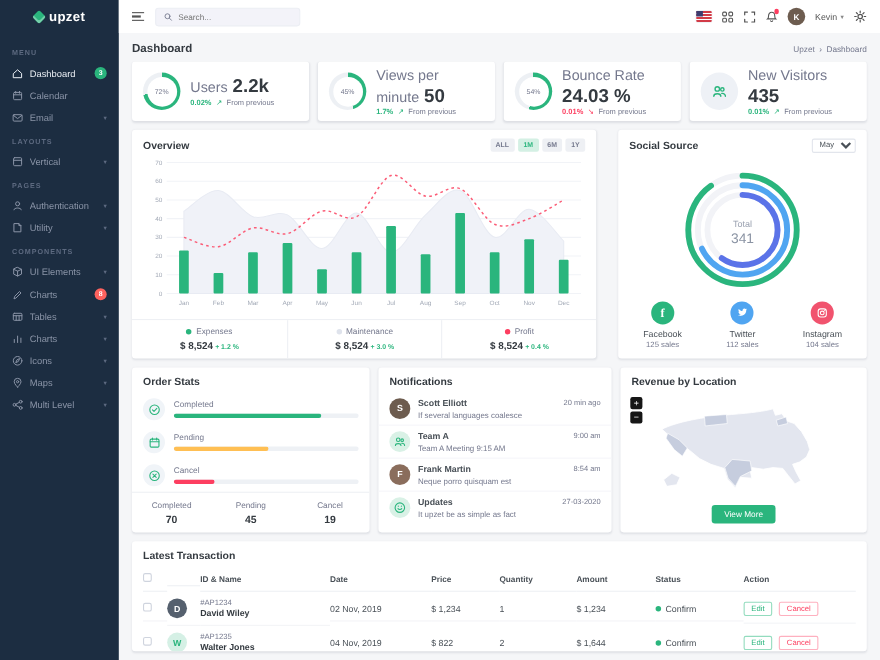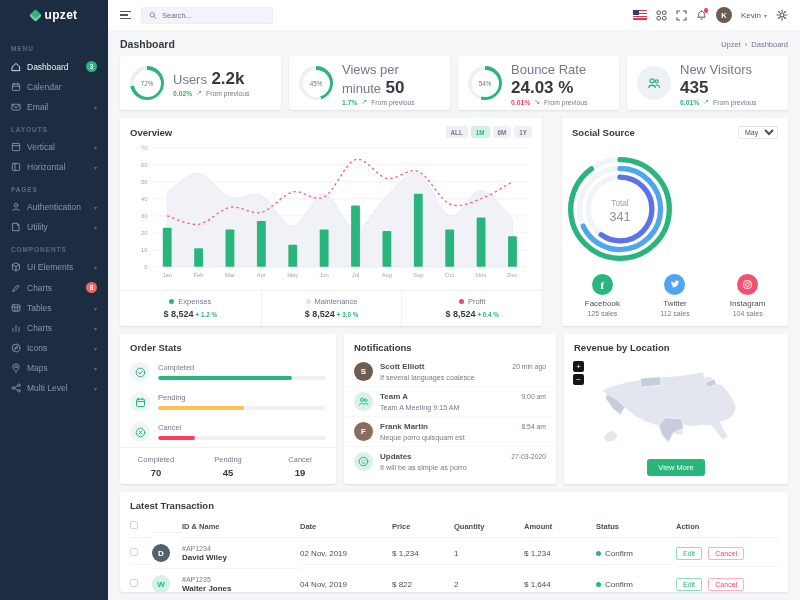--- a/index.html
+++ b/index.html
@@ -76,21 +76,21 @@
   .legend-row{display:grid;grid-template-columns:1fr 1fr 1fr;border-top:1px solid #eef0f4}
   .legend-item{padding:6px 4px 7px;text-align:center;border-left:1px solid #eef0f4}
   .legend-item:first-child{border-left:0}
   .l-name{font-size:7.5px;color:#74788d;display:flex;align-items:center;justify-content:center;gap:4px}
   .dot{width:5px;height:5px;border-radius:50%;display:inline-block}
   .l-val{font-size:9px;font-weight:bold;color:#343a40;margin-top:3px}
   .l-val small{font-size:6.3px;color:#2ab57d;font-weight:bold;margin-left:2px}
   .social-card{display:flex;flex-direction:column;overflow:hidden}
   select.period{font-size:7px;color:#495057;border:1px solid #e2e5ec;border-radius:2px;background:#fff;
        padding:1px 2px;font-family:"Liberation Sans",sans-serif}
-  .donut-wrap{display:flex;padding:2px 0 0;flex:1;align-items:center}
+  .donut-wrap{display:flex;justify-content:center;padding:2px 0 0;flex:1;align-items:center}
   .channels{display:grid;grid-template-columns:1fr 1fr 1fr;padding:2px 4px 9px;text-align:center}
   .ch-icon{width:21px;height:21px;border-radius:50%;margin:0 auto 4px;display:flex;align-items:center;
        justify-content:center;color:#fff;font-size:10px;font-weight:bold}
   .ch-name{font-size:8px;font-weight:normal;color:#495057}
   .ch-sales{font-size:7px;color:#74788d;margin-top:2px}
   
   .row3{display:grid;grid-template-columns:216px 1fr 224px;gap:8px;height:150px}
   .os-card{display:flex;flex-direction:column;overflow:hidden}
   .os-rows{flex:1}
   .os-row{display:flex;gap:8px;align-items:flex-start;padding:5px 10px}
@@ -173,28 +173,20 @@
           <span class="lbl">Email</span>
           <span class="chev">▾</span>
         </div>
         <div class="nav-section">Layouts</div>
         <div class="nav-item">
           <svg width="10" height="10" viewBox="0 0 11 11" fill="none" stroke="currentColor" stroke-width="1" stroke-linecap="round" stroke-linejoin="round">
             <rect x="1.5" y="1.5" width="8" height="8" rx="1"></rect>
             <line x1="1.5" y1="4.1" x2="9.5" y2="4.1"></line>
           </svg>
           <span class="lbl">Vertical</span>
-          <span class="chev">▾</span>
-        </div>
-        <div class="nav-item">
-          <svg width="10" height="10" viewBox="0 0 11 11" fill="none" stroke="currentColor" stroke-width="1" stroke-linecap="round" stroke-linejoin="round">
-            <rect x="1.5" y="1.5" width="8" height="8" rx="1"></rect>
-            <line x1="4.4" y1="1.5" x2="4.4" y2="9.5"></line>
-          </svg>
-          <span class="lbl">Horizontal</span>
           <span class="chev">▾</span>
         </div>
         <div class="nav-section">Pages</div>
         <div class="nav-item">
           <svg width="10" height="10" viewBox="0 0 11 11" fill="none" stroke="currentColor" stroke-width="1" stroke-linecap="round" stroke-linejoin="round">
             <circle cx="5.5" cy="3.6" r="2"></circle>
             <path d="M1.8,9.6 C1.8,7.1 9.2,7.1 9.2,9.6"></path>
           </svg>
           <span class="lbl">Authentication</span>
           <span class="chev">▾</span>
@@ -635,21 +627,21 @@
                 <span class="n-av tint">
                   <svg width="11" height="11" viewBox="0 0 11 11" fill="none" stroke="currentColor" stroke-width="1" stroke-linecap="round" stroke-linejoin="round">
                     <circle cx="5.5" cy="5.5" r="4.3"></circle>
                     <path d="M3.8,6.4 C4.5,7.4 6.5,7.4 7.2,6.4"></path>
                     <line x1="4.1" y1="4.1" x2="4.1" y2="4.2"></line>
                     <line x1="6.9" y1="4.1" x2="6.9" y2="4.2"></line>
                   </svg>
                 </span>
        <span class="n-body">
          <div class="n-name">Updates</div>
-         <div class="n-msg">It will be as simple as porro</div>
+         <div class="n-msg">It upzet be as simple as fact</div>
        </span>
        <span class="n-time">27-03-2020</span>
      </div>
             </div>
         </div>
 
         <div class="card map-card">
           <div class="card-head">
               <div class="card-title">Revenue by Location</div>
             </div>

